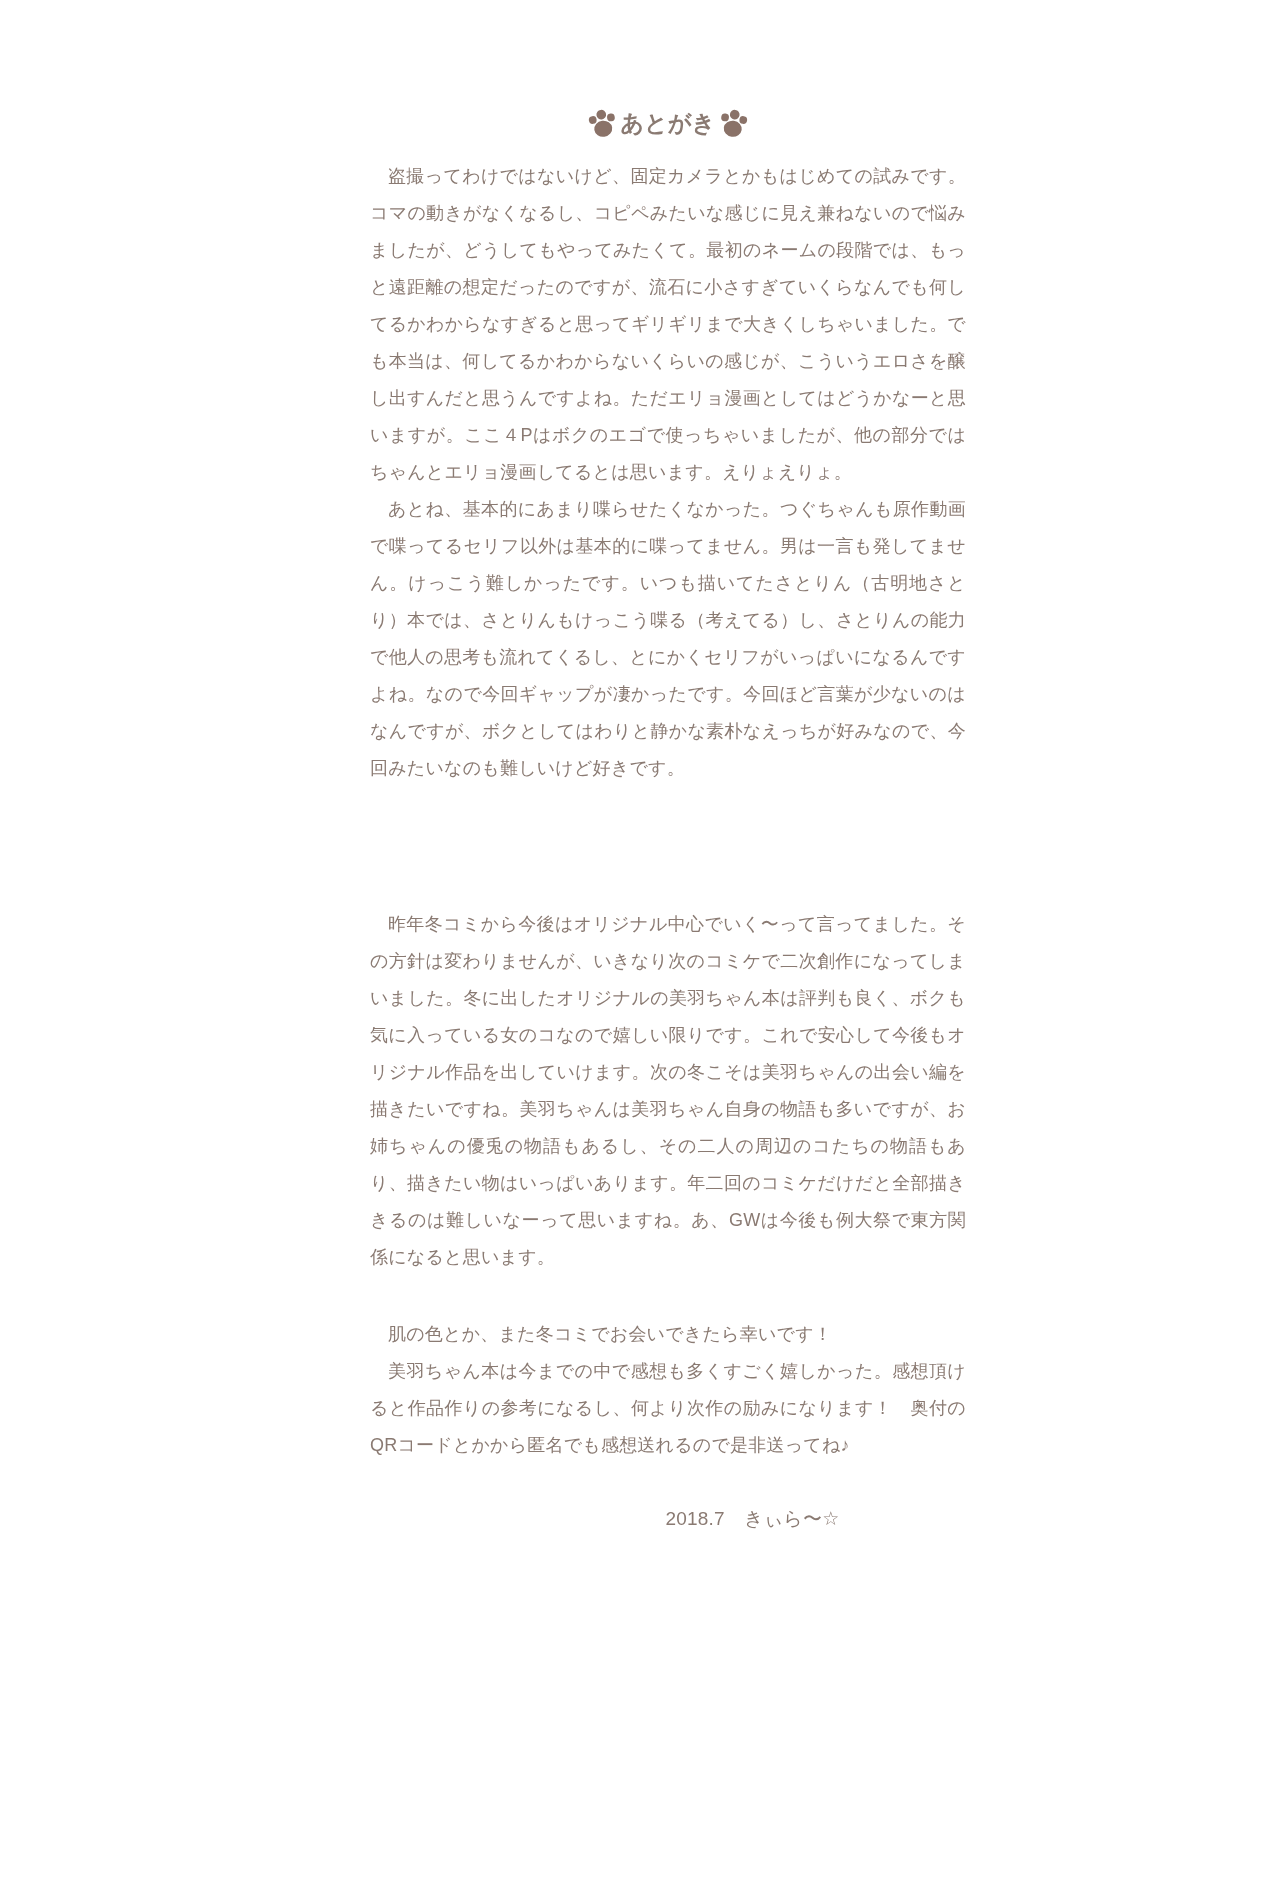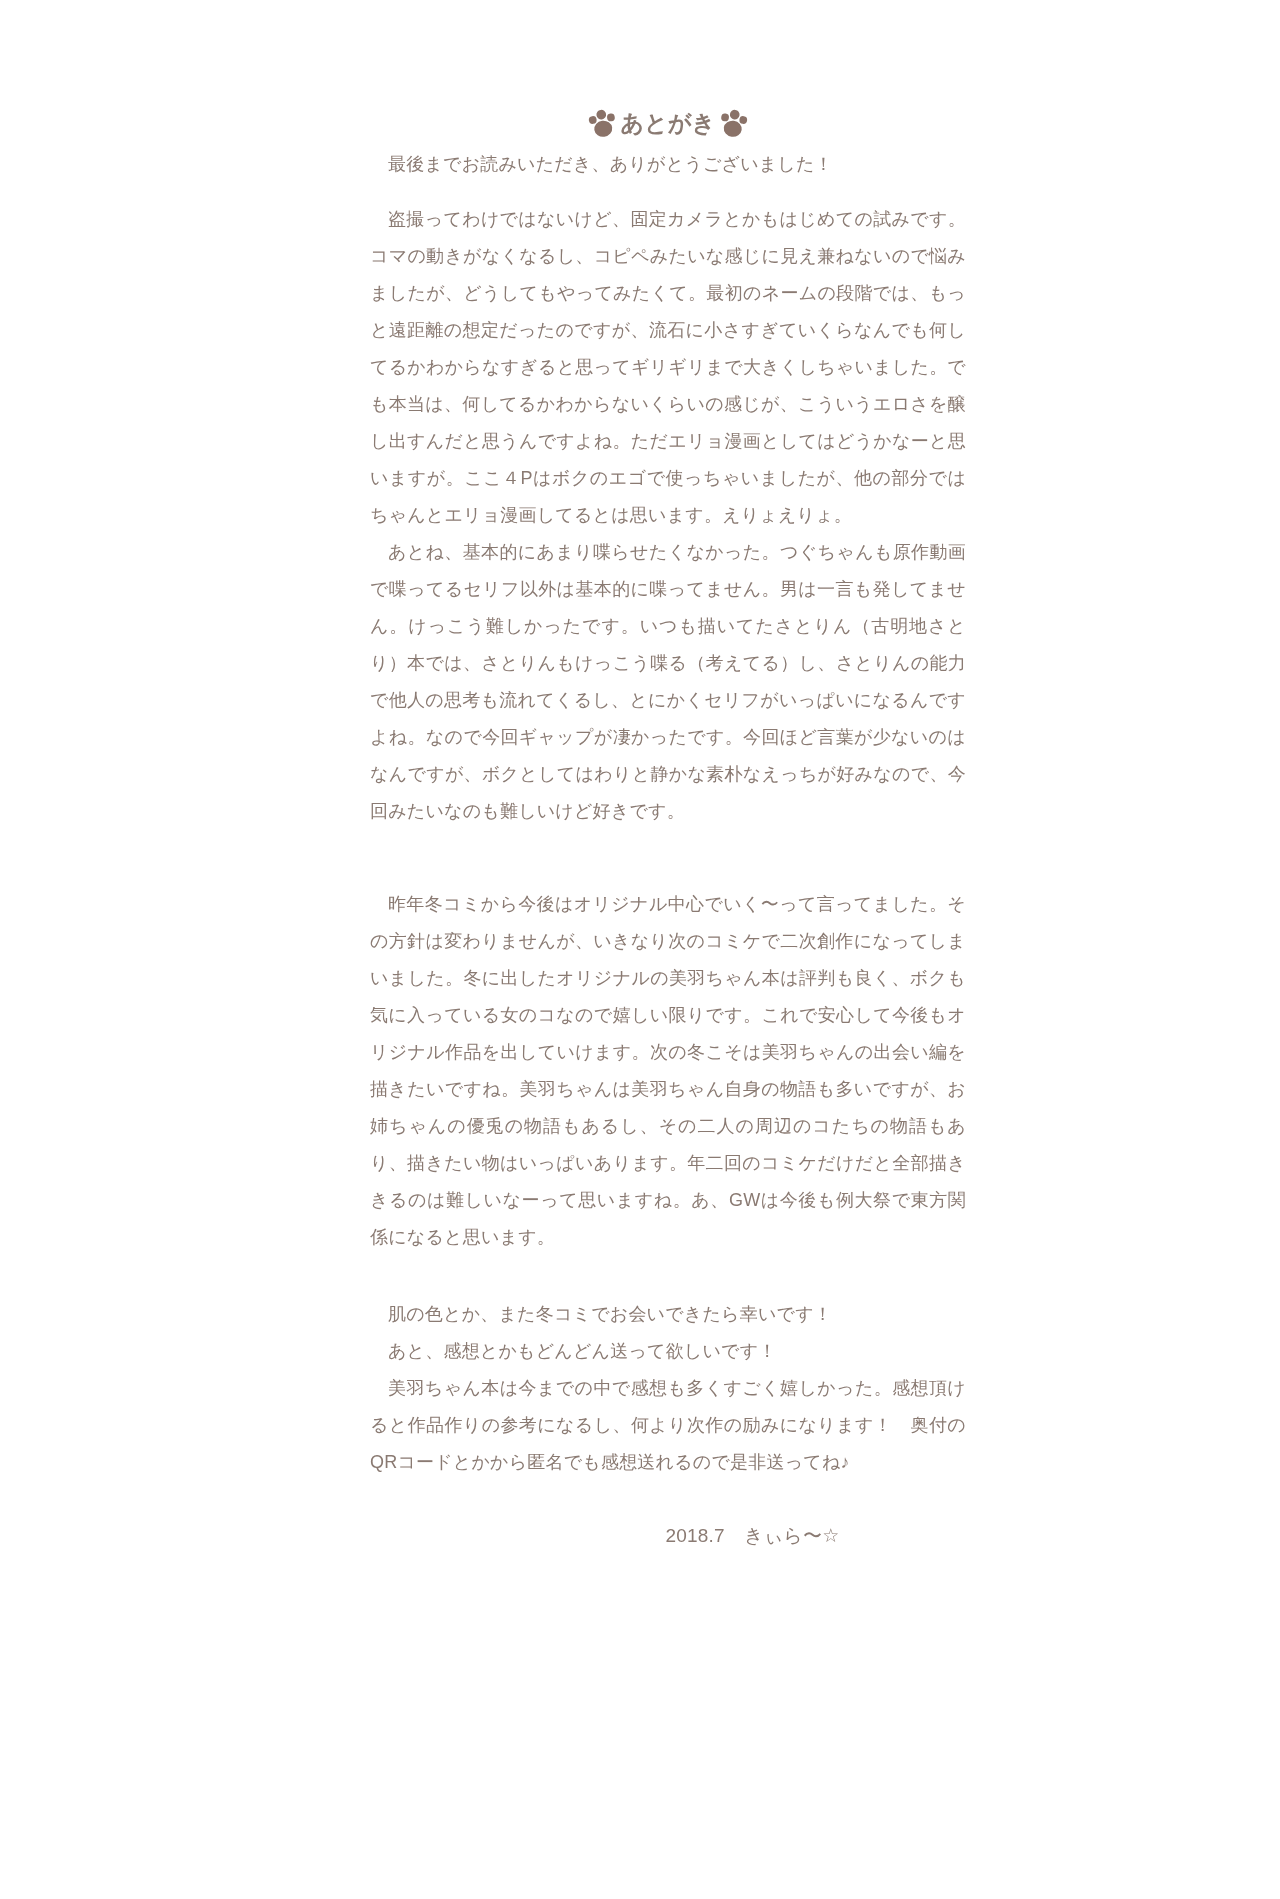--- a/index.html
+++ b/index.html
@@ -50,21 +50,21 @@
   .paw-right{transform:rotate(8deg);}
   p.line{
     text-indent:1em;
     white-space:nowrap;
   }
   p.para{
     text-indent:1em;
     text-align:justify;
   }
   .opening{margin-bottom:18px;}
-  .future-block{margin-top:56px;}
+  .future-block{margin-top:119px;}
   .closing-block{margin-top:40px;}
   .date-line{
     margin-top:36px;
     width:765px;          
     text-align:center;
     font-size:19px;
     line-height:37px;
     white-space:nowrap;
   }
 </style>
@@ -88,34 +88,32 @@
         <svg viewBox="0 0 32 30" xmlns="http://www.w3.org/2000/svg">
           <circle cx="6.5" cy="10" r="4" fill="var(--icon-color)"></circle>
           <circle cx="16" cy="5.8" r="5" fill="var(--icon-color)"></circle>
           <circle cx="25.5" cy="10" r="4" fill="var(--icon-color)"></circle>
           <ellipse cx="16" cy="20.5" rx="9.3" ry="8.3" fill="var(--icon-color)"></ellipse>
         </svg>
       </span>
     </div>
 
     <div class="opening">
-      <p class="line">最後までお読みいただき、ありがとうございました！</p>
     </div>
 
     <div class="main-block">
       <p class="para">盗撮ってわけではないけど、固定カメラとかもはじめての試みです。コマの動きがなくなるし、コピペみたいな感じに見え兼ねないので悩みましたが、どうしてもやってみたくて。最初のネームの段階では、もっと遠距離の想定だったのですが、流石に小さすぎていくらなんでも何してるかわからなすぎると思ってギリギリまで大きくしちゃいました。でも本当は、何してるかわからないくらいの感じが、こういうエロさを醸し出すんだと思うんですよね。ただエリョ漫画としてはどうかなーと思いますが。ここ４Pはボクのエゴで使っちゃいましたが、他の部分ではちゃんとエリョ漫画してるとは思います。えりょえりょ。</p>
       <p class="para">あとね、基本的にあまり喋らせたくなかった。つぐちゃんも原作動画で喋ってるセリフ以外は基本的に喋ってません。男は一言も発してません。けっこう難しかったです。いつも描いてたさとりん（古明地さとり）本では、さとりんもけっこう喋る（考えてる）し、さとりんの能力で他人の思考も流れてくるし、とにかくセリフがいっぱいになるんですよね。なので今回ギャップが凄かったです。今回ほど言葉が少ないのはなんですが、ボクとしてはわりと静かな素朴なえっちが好みなので、今回みたいなのも難しいけど好きです。</p>
     </div>
 
     <div class="future-block">
       <p class="para">昨年冬コミから今後はオリジナル中心でいく〜って言ってました。その方針は変わりませんが、いきなり次のコミケで二次創作になってしまいました。冬に出したオリジナルの美羽ちゃん本は評判も良く、ボクも気に入っている女のコなので嬉しい限りです。これで安心して今後もオリジナル作品を出していけます。次の冬こそは美羽ちゃんの出会い編を描きたいですね。美羽ちゃんは美羽ちゃん自身の物語も多いですが、お姉ちゃんの優兎の物語もあるし、その二人の周辺のコたちの物語もあり、描きたい物はいっぱいあります。年二回のコミケだけだと全部描ききるのは難しいなーって思いますね。あ、GWは今後も例大祭で東方関係になると思います。</p>
     </div>
 
     <div class="closing-block">
       <p class="line">肌の色とか、また冬コミでお会いできたら幸いです！</p>
-      <p class="line">あと、感想とかもどんどん送って欲しいです！</p>
       <p class="para">美羽ちゃん本は今までの中で感想も多くすごく嬉しかった。感想頂けると作品作りの参考になるし、何より次作の励みになります！　奥付のQRコードとかから匿名でも感想送れるので是非送ってね♪</p>
     </div>
 
     <div class="date-line">2018.7　きぃら〜☆</div>
 
   </div>
 </div>
 
 </body></html>

